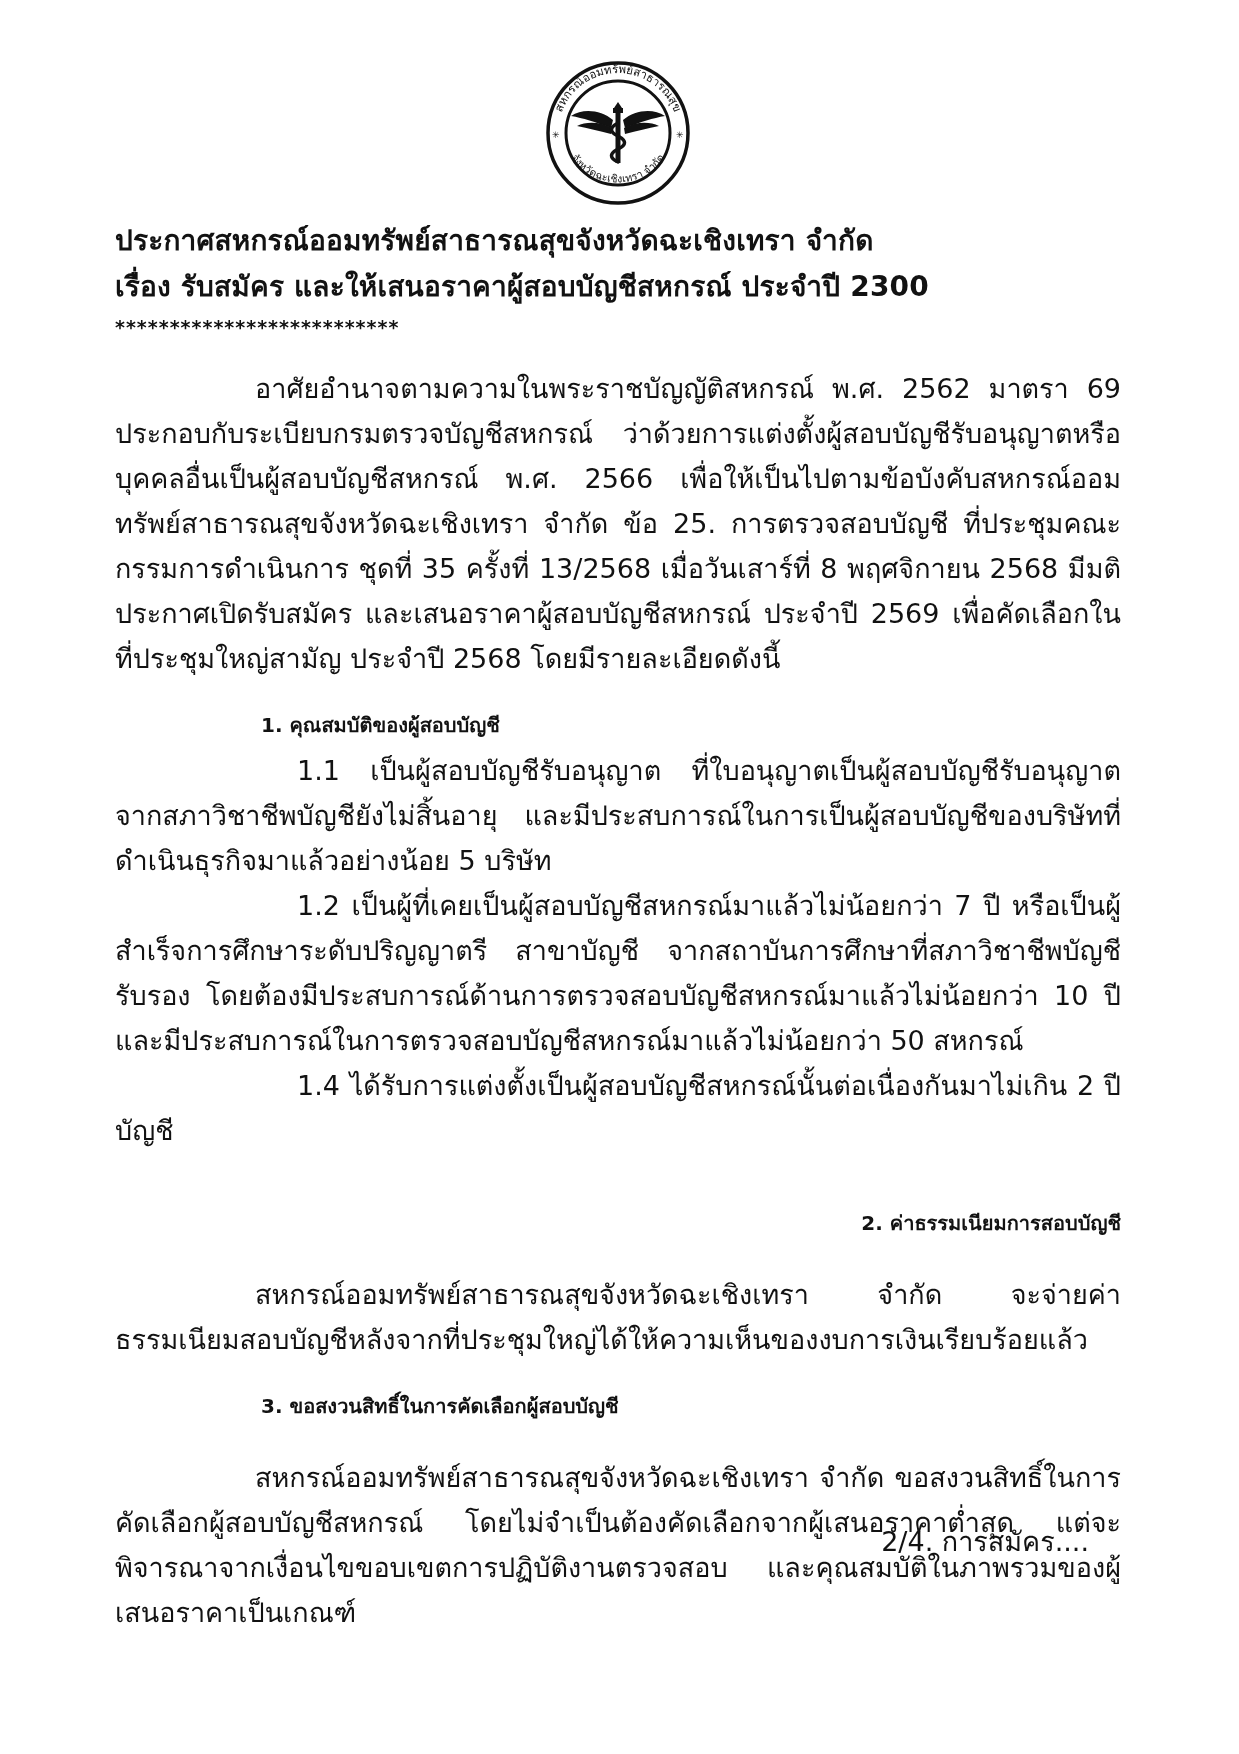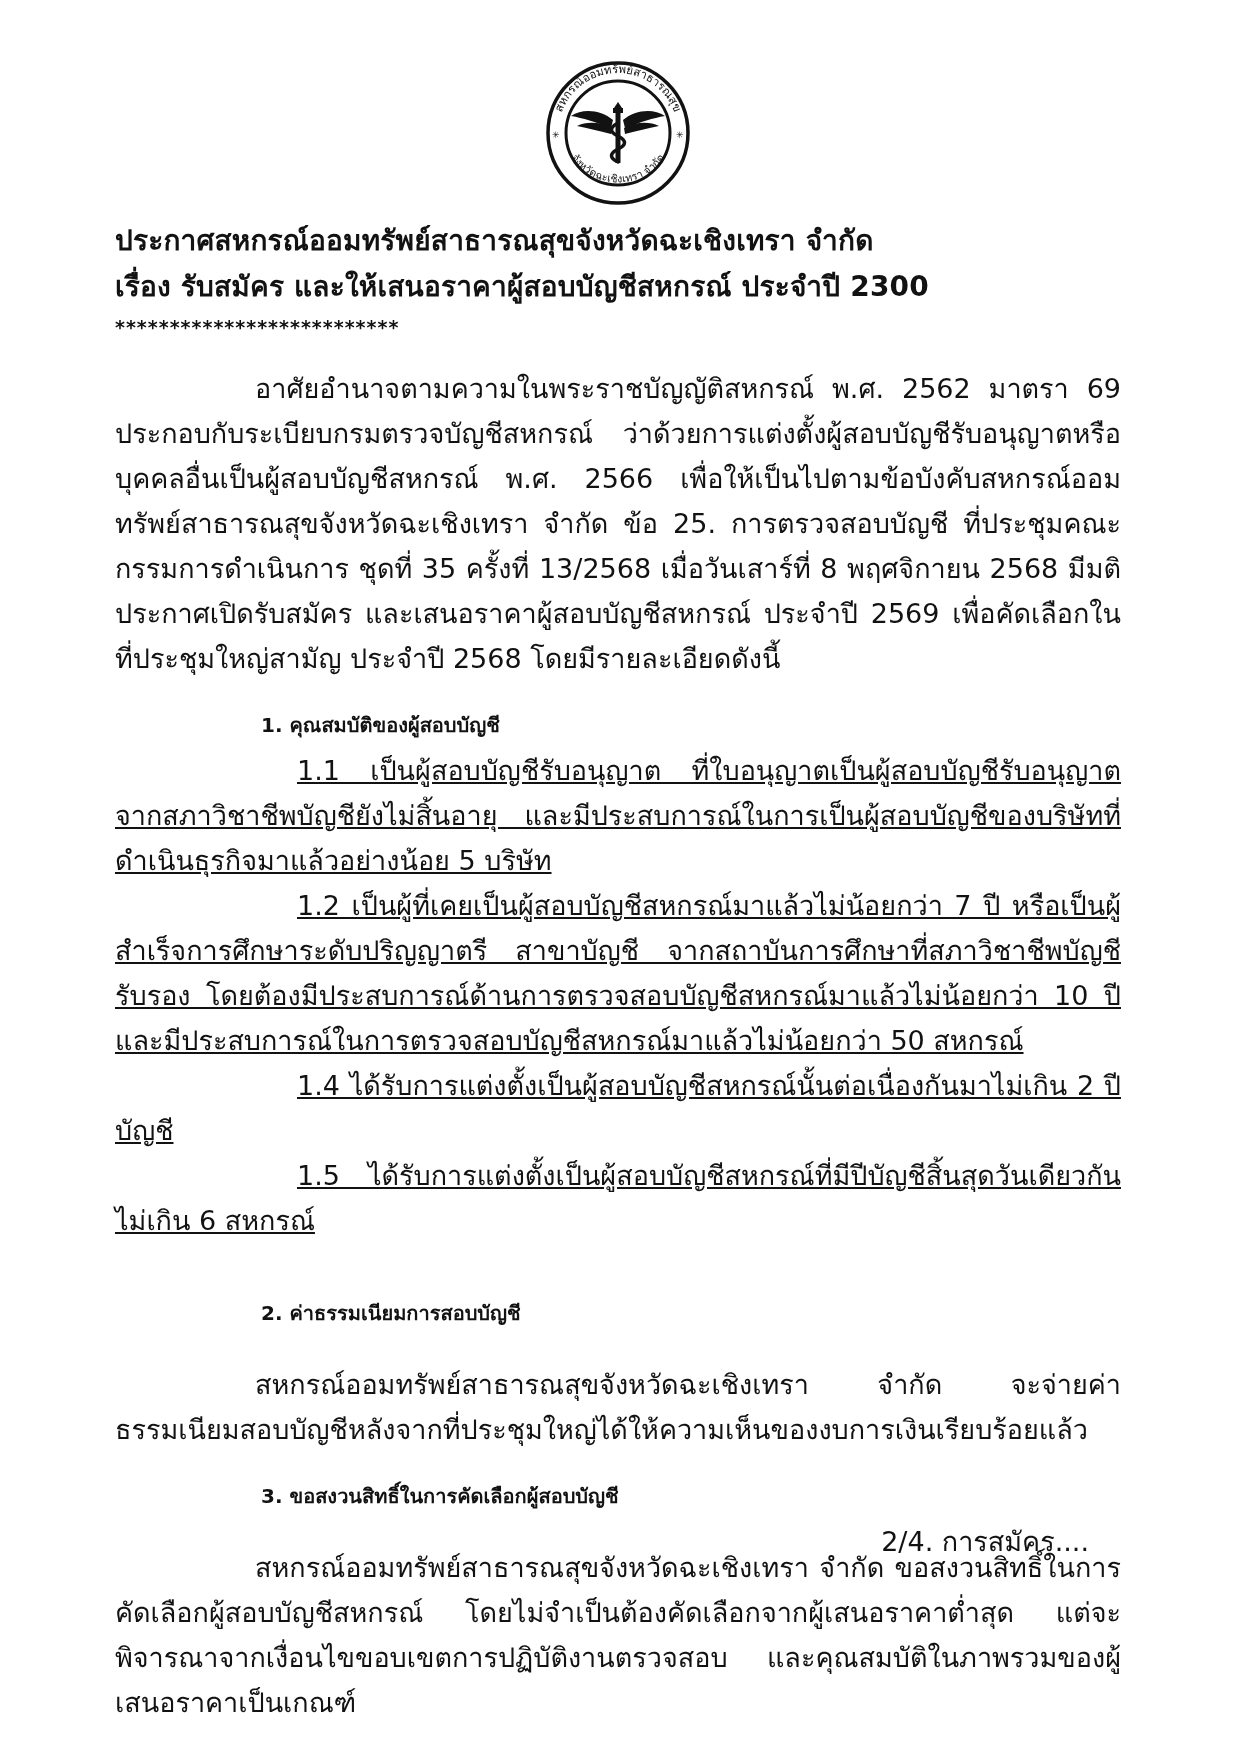--- a/index.html
+++ b/index.html
@@ -27,27 +27,26 @@
   .body-text{font-size:27px;line-height:45px;}
   p.intro, p.sec-par{
     margin:26px 0 0 0;
     text-indent:140px;
     text-align:justify;
   }
   p.item{
     margin:0;
     text-indent:182px;
     text-align:justify;
-    text-decoration:underline;
   }
   h3.sec-heading{
     margin:22px 0 0 146px;
     font-size:20px;font-weight:700;line-height:45px;
   }
-  h3.sec-heading.gap-lg{margin-top:48px;}
+  h3.sec-heading.gap-lg{margin-top:48px;text-align:right;}
   .footer-note{
     position:absolute;
     right:150px;top:1522px;
     font-size:27px;line-height:40px;
   }
   svg text{font-family:"DejaVu Sans", sans-serif;}
 </style>
 </head>
 <body>
 
@@ -93,21 +92,20 @@
   </div>
 
   <div class="body-text">
 
     <p class="intro">อาศัยอำนาจตามความในพระราชบัญญัติสหกรณ์  พ.ศ. 2562  มาตรา  69  ประกอบกับระเบียบกรมตรวจบัญชีสหกรณ์  ว่าด้วยการแต่งตั้งผู้สอบบัญชีรับอนุญาตหรือบุคคลอื่นเป็นผู้สอบบัญชีสหกรณ์ พ.ศ. 2566  เพื่อให้เป็นไปตามข้อบังคับสหกรณ์ออมทรัพย์สาธารณสุขจังหวัดฉะเชิงเทรา  จำกัด  ข้อ  25. การตรวจสอบบัญชี  ที่ประชุมคณะกรรมการดำเนินการ  ชุดที่  35  ครั้งที่  13/2568  เมื่อวันเสาร์ที่  8 พฤศจิกายน  2568  มีมติประกาศเปิดรับสมัคร  และเสนอราคาผู้สอบบัญชีสหกรณ์  ประจำปี  2569  เพื่อคัดเลือกในที่ประชุมใหญ่สามัญ  ประจำปี  2568  โดยมีรายละเอียดดังนี้</p>
 
     <h3 class="sec-heading">1.  คุณสมบัติของผู้สอบบัญชี</h3>
     <p class="item">1.1  เป็นผู้สอบบัญชีรับอนุญาต  ที่ใบอนุญาตเป็นผู้สอบบัญชีรับอนุญาตจากสภาวิชาชีพบัญชียังไม่สิ้นอายุ  และมีประสบการณ์ในการเป็นผู้สอบบัญชีของบริษัทที่ดำเนินธุรกิจมาแล้วอย่างน้อย  5 บริษัท</p>
     <p class="item">1.2  เป็นผู้ที่เคยเป็นผู้สอบบัญชีสหกรณ์มาแล้วไม่น้อยกว่า  7  ปี  หรือเป็นผู้สำเร็จการศึกษาระดับปริญญาตรี  สาขาบัญชี  จากสถาบันการศึกษาที่สภาวิชาชีพบัญชีรับรอง  โดยต้องมีประสบการณ์ด้านการตรวจสอบบัญชีสหกรณ์มาแล้วไม่น้อยกว่า  10  ปี  และมีประสบการณ์ในการตรวจสอบบัญชีสหกรณ์มาแล้วไม่น้อยกว่า  50  สหกรณ์</p>
     <p class="item">1.4  ได้รับการแต่งตั้งเป็นผู้สอบบัญชีสหกรณ์นั้นต่อเนื่องกันมาไม่เกิน  2  ปีบัญชี</p>
-    <p class="item">1.5  ได้รับการแต่งตั้งเป็นผู้สอบบัญชีสหกรณ์ที่มีปีบัญชีสิ้นสุดวันเดียวกันไม่เกิน  6 สหกรณ์</p>
 
     <h3 class="sec-heading gap-lg">2.  ค่าธรรมเนียมการสอบบัญชี</h3>
     <p class="sec-par">สหกรณ์ออมทรัพย์สาธารณสุขจังหวัดฉะเชิงเทรา  จำกัด  จะจ่ายค่าธรรมเนียมสอบบัญชีหลังจากที่ประชุมใหญ่ได้ให้ความเห็นของงบการเงินเรียบร้อยแล้ว</p>
 
     <h3 class="sec-heading">3.  ขอสงวนสิทธิ์ในการคัดเลือกผู้สอบบัญชี</h3>
     <p class="sec-par">สหกรณ์ออมทรัพย์สาธารณสุขจังหวัดฉะเชิงเทรา  จำกัด  ขอสงวนสิทธิ์ในการคัดเลือกผู้สอบบัญชีสหกรณ์  โดยไม่จำเป็นต้องคัดเลือกจากผู้เสนอราคาต่ำสุด  แต่จะพิจารณาจากเงื่อนไขขอบเขตการปฏิบัติงานตรวจสอบ  และคุณสมบัติในภาพรวมของผู้เสนอราคาเป็นเกณฑ์</p>
 
   </div>
 
   <div class="footer-note">2/4. การสมัคร....</div>

